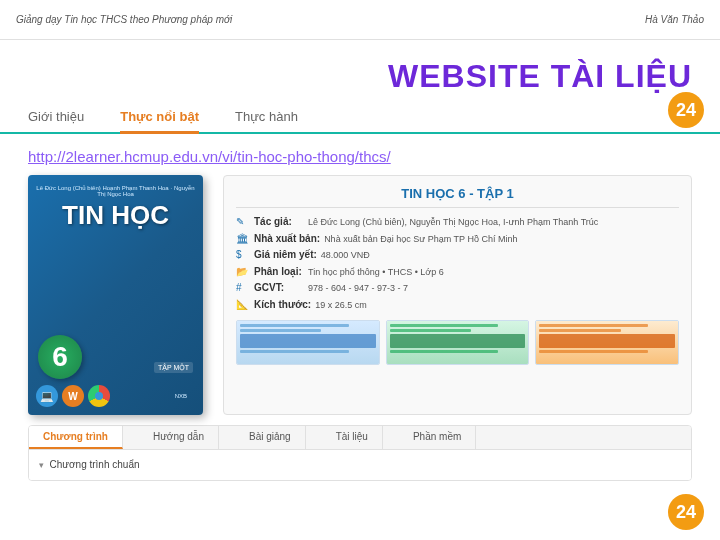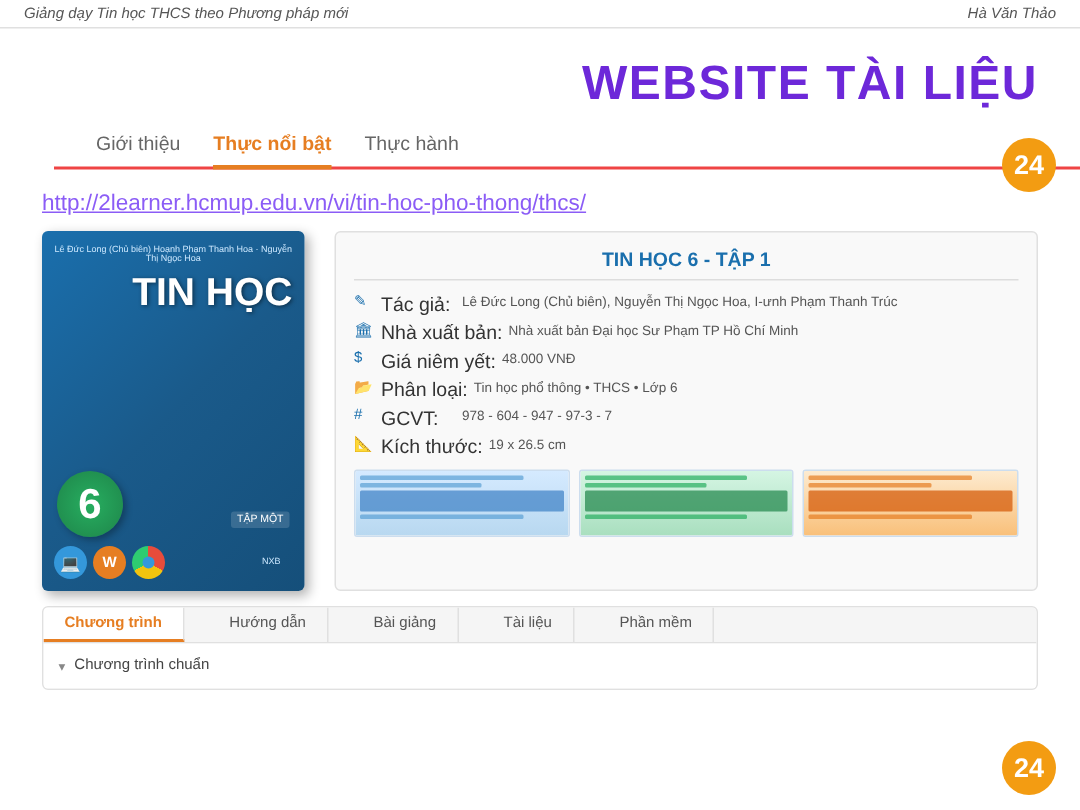--- a/index.html
+++ b/index.html
@@ -13,21 +13,21 @@
     }
 
     
     .header-bar {
       background: #fff;
       border-bottom: 1px solid #e0e0e0;
       padding: 4px 16px;
       display: flex;
       justify-content: space-between;
       align-items: center;
-      height: 19px;
+      height: 40px;
     }
     .header-left {
       font-size: 10px;
       color: #555;
       font-style: italic;
     }
     .header-right {
       font-size: 10px;
       color: #555;
       font-style: italic;
@@ -42,24 +42,23 @@
       font-weight: bold;
       color: #6d28d9;
       letter-spacing: 1px;
       text-align: right;
     }
 
     
     .nav-tabs {
       display: flex;
       padding: 0 28px;
-      border-bottom: 2px solid #ef4444;
+      border-bottom: 2px solid #14b8a6;
       margin-bottom: 10px;
-      gap: 22px;
-      margin-left: 36px;
+      gap: 36px;
     }
     .nav-tab {
       padding: 6px 0 8px 0;
       font-size: 13px;
       color: #666;
       cursor: pointer;
       position: relative;
       text-decoration: none;
     }
     .nav-tab.active {
@@ -133,21 +132,21 @@
     .book-author {
       font-size: 6px;
       color: #cce8ff;
       text-align: center;
       margin-bottom: 4px;
     }
     .book-title-text {
       font-size: 26px;
       font-weight: bold;
       color: #fff;
-      text-align: right;
+      text-align: center;
       line-height: 1.1;
       margin-bottom: 2px;
       text-shadow: 1px 1px 3px rgba(0,0,0,0.5);
     }
     .book-subtitle {
       font-size: 8px;
       color: #cce8ff;
       text-align: center;
       margin-bottom: 6px;
       line-height: 1.3;
@@ -248,24 +247,24 @@
       gap: 4px;
       margin-bottom: 4px;
       align-items: flex-start;
     }
     .info-icon {
       font-size: 10px;
       min-width: 14px;
       color: #1a6fad;
     }
     .info-label {
-      font-weight: normal;
+      font-weight: bold;
       min-width: 50px;
       color: #333;
-      font-size: 13px;
+      font-size: 10px;
     }
     .info-value {
       color: #555;
       font-size: 9px;
       line-height: 1.4;
     }
 
     
     .thumbnails-row {
       display: flex;

